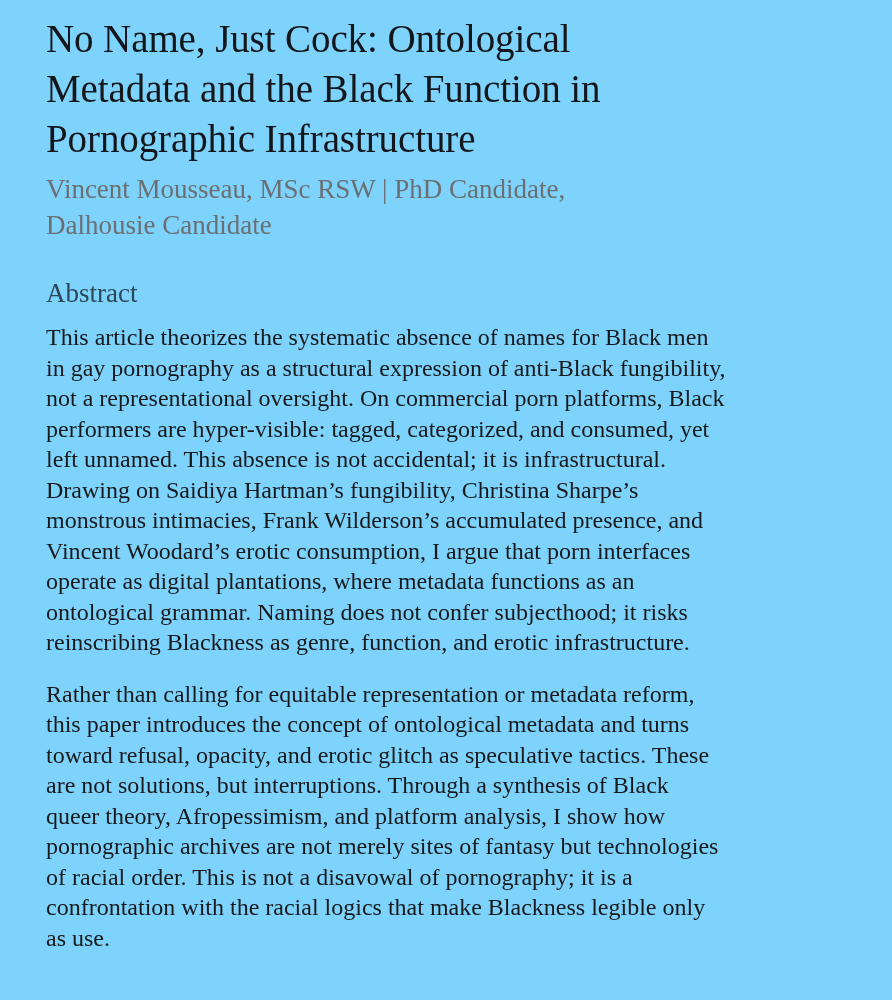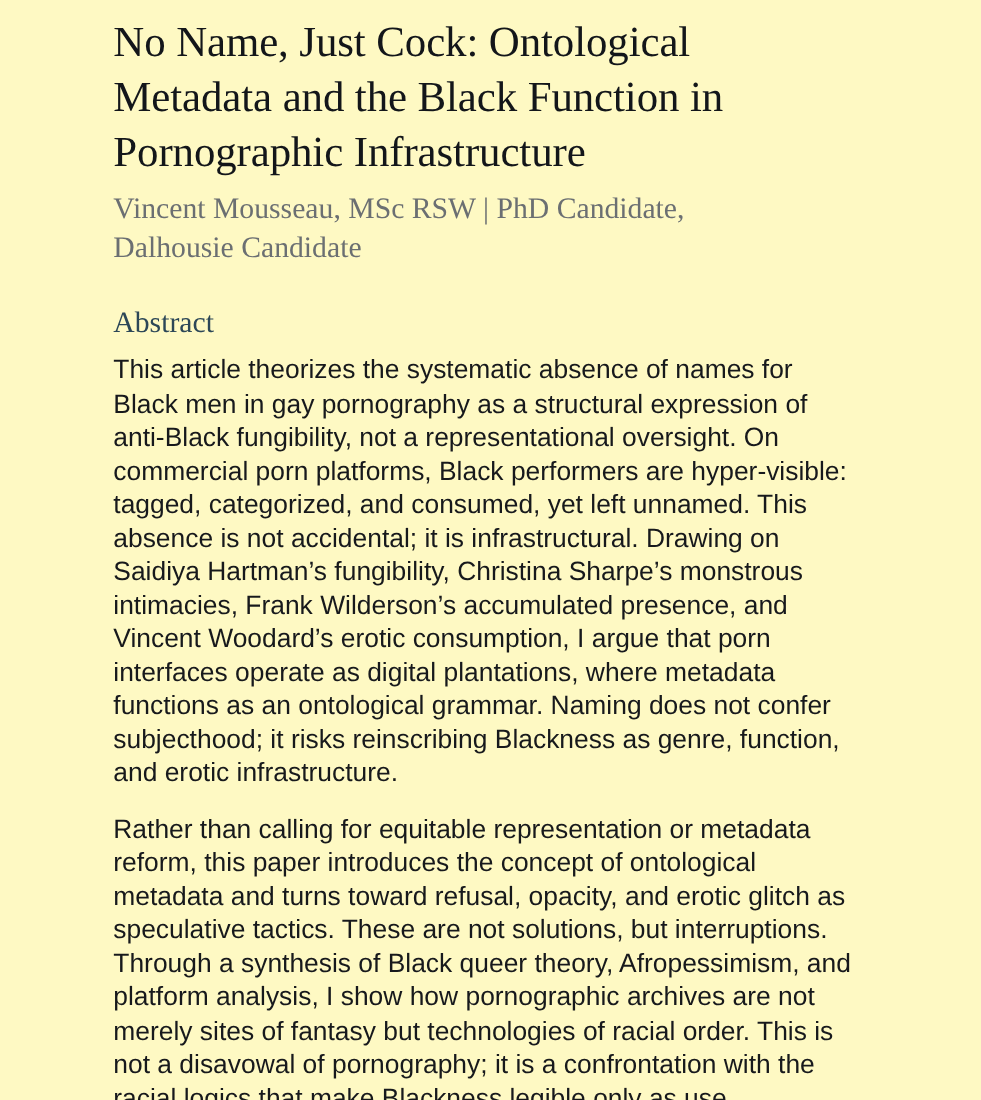--- a/index.html
+++ b/index.html
@@ -12,22 +12,22 @@
     height: 1000px;
     overflow: hidden;
     font-family: "Liberation Serif", "DejaVu Serif", serif;
     -webkit-font-smoothing: antialiased;
   }
 
   .page {
     box-sizing: border-box;
     width: 892px;
     height: 1000px;
-    background: #fef9c3;
-    padding: 14px 112px 0 103px;
+    background: #7dd3fc;
+    padding: 14px 112px 0 46px;
   }
 
   .article-title {
     font-family: "Liberation Serif", "DejaVu Serif", serif;
     font-size: 39px;
     line-height: 50px;
     font-weight: 400;
     color: #13161a;
     margin: 0;
     letter-spacing: -0.1px;
@@ -51,21 +51,21 @@
     font-weight: 400;
     color: #2c4757;
     margin: 33px 0 0 0;
   }
 
   .abstract-body {
     margin-top: 12px;
   }
 
   .abstract-body p {
-    font-family: Liberation Sans, sans-serif;
+    font-family: Liberation Serif, serif;
     font-size: 24px;
     line-height: 30.5px;
     color: #17191c;
     margin: 0;
     text-align: left;
     max-width: 682px;
   }
 
   .abstract-body p + p {
     margin-top: 21px;

